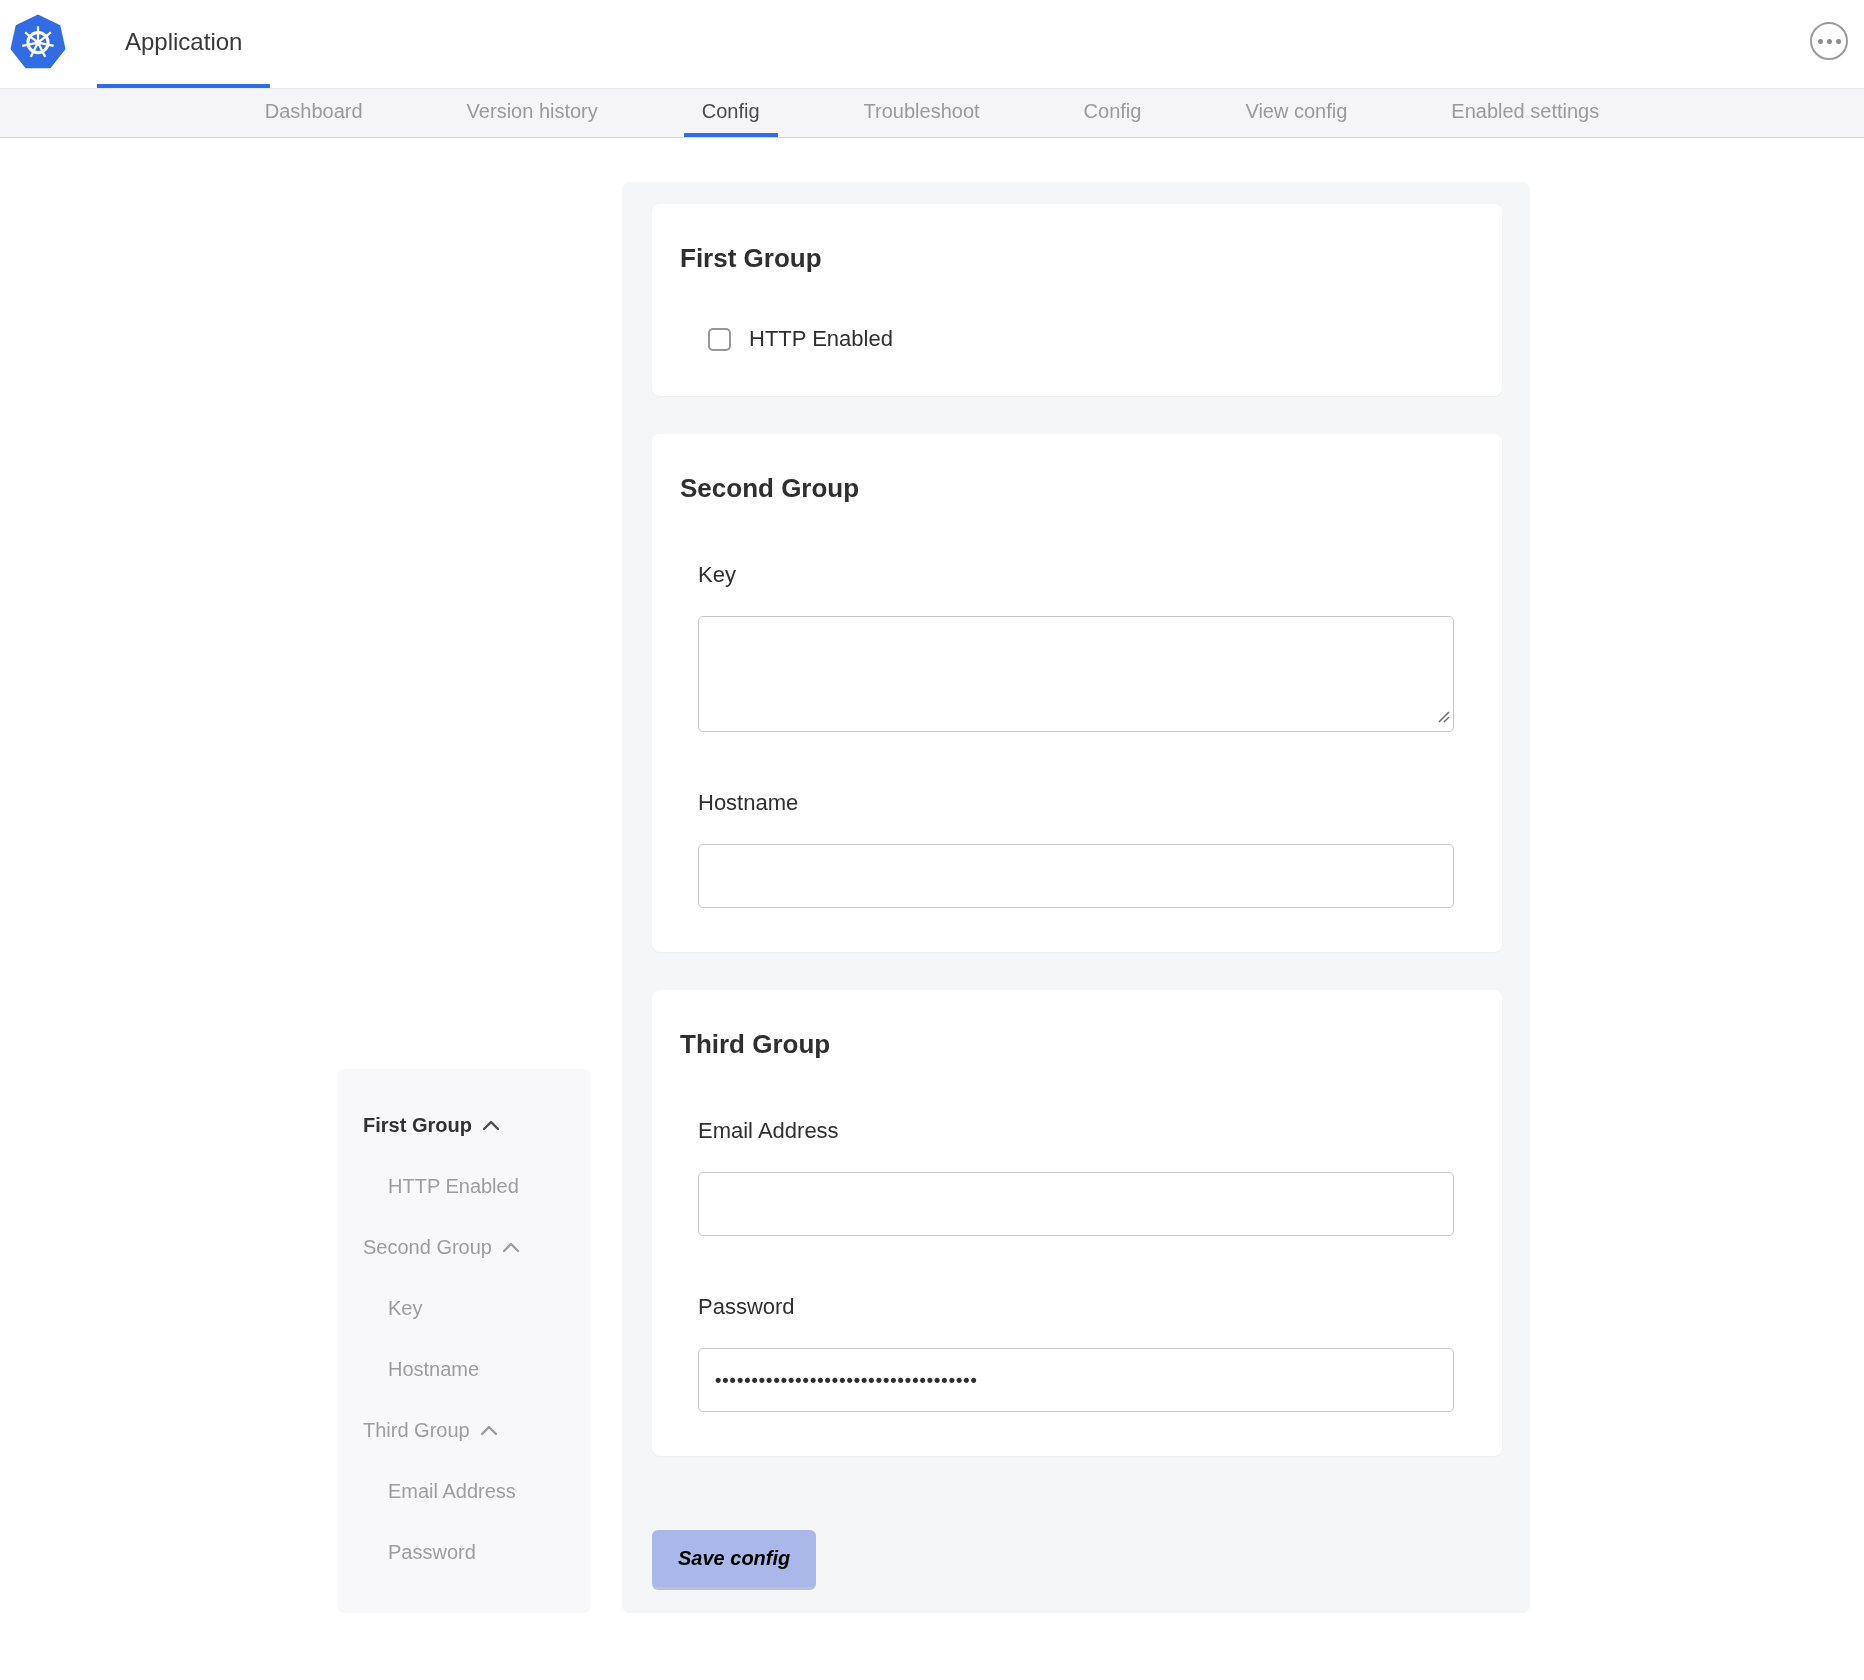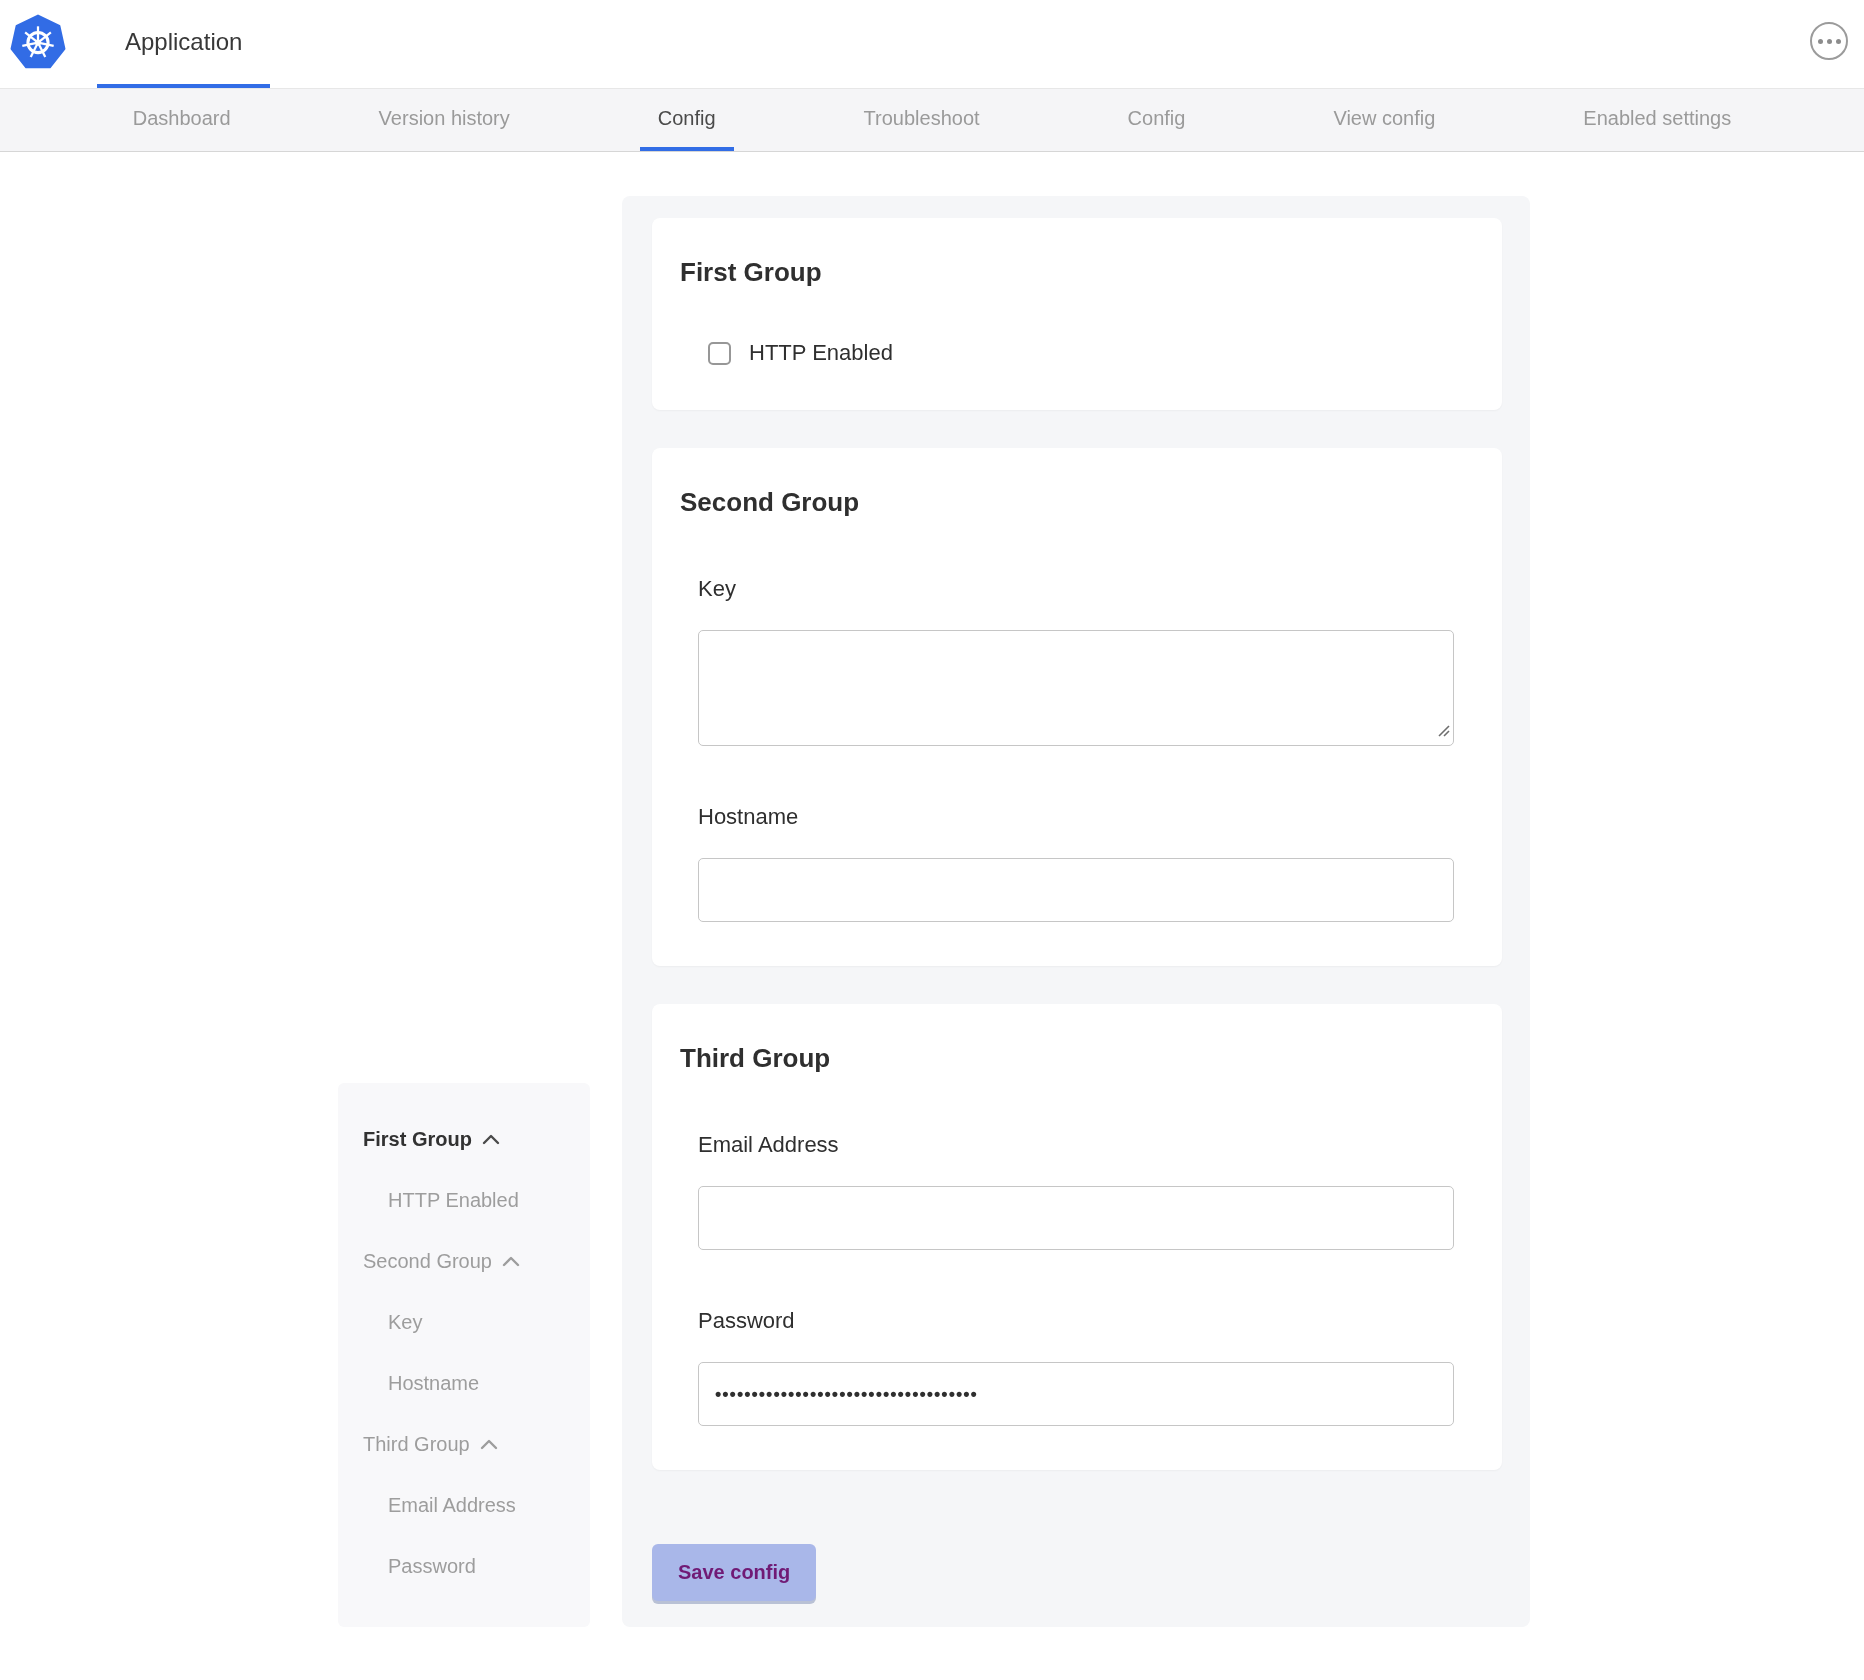--- a/index.html
+++ b/index.html
@@ -44,27 +44,27 @@
     display: flex;
     align-items: center;
     justify-content: center;
     gap: 4px;
     cursor: pointer;
   }
   .more-btn .dot { width: 5px; height: 5px; border-radius: 50%; background: #8c8c8c; }
 
   
   .tabbar {
-    height: 64px;
+    height: 50px;
     background: #f5f5f7;
     border-top: 1px solid #e7e7e7;
     border-bottom: 1px solid #d6d6d6;
     display: flex;
     justify-content: center;
-    gap: 112px;
+    gap: 68px;
   }
   .tab {
     display: flex;
     align-items: center;
     padding: 0 18px;
     font-size: 20px;
     color: #9a9a9a;
     cursor: pointer;
     border-bottom: 4px solid transparent;
   }
@@ -178,28 +178,29 @@
     font-weight: bold;
     letter-spacing: 1px;
     color: #2f2f2f;
   }
 
   .save-btn {
     margin-top: 36px;
     display: inline-block;
     border: none;
     background: #a9b7e9;
-    color: #701a75;
+    color: #000000;
     font-family: "Liberation Sans", sans-serif;
     font-size: 20px;
     font-weight: bold;
     padding: 17px 26px;
     border-radius: 6px;
     box-shadow: 0 3px 0 rgba(74, 94, 150, 0.35);
     cursor: pointer;
+    font-style: italic;
   }
 </style>
 </head>
 <body>
 
 <header class="topbar">
   <div class="logo-wrap">
     <svg viewBox="0 0 100 100" width="56" height="56">
       <polygon points="50,3 88,21.5 97,62 71,95 29,95 3,62 12,21.5" fill="#326ce5" stroke="#326ce5" stroke-width="4" stroke-linejoin="round"></polygon>
       <g stroke="#ffffff" fill="none">

